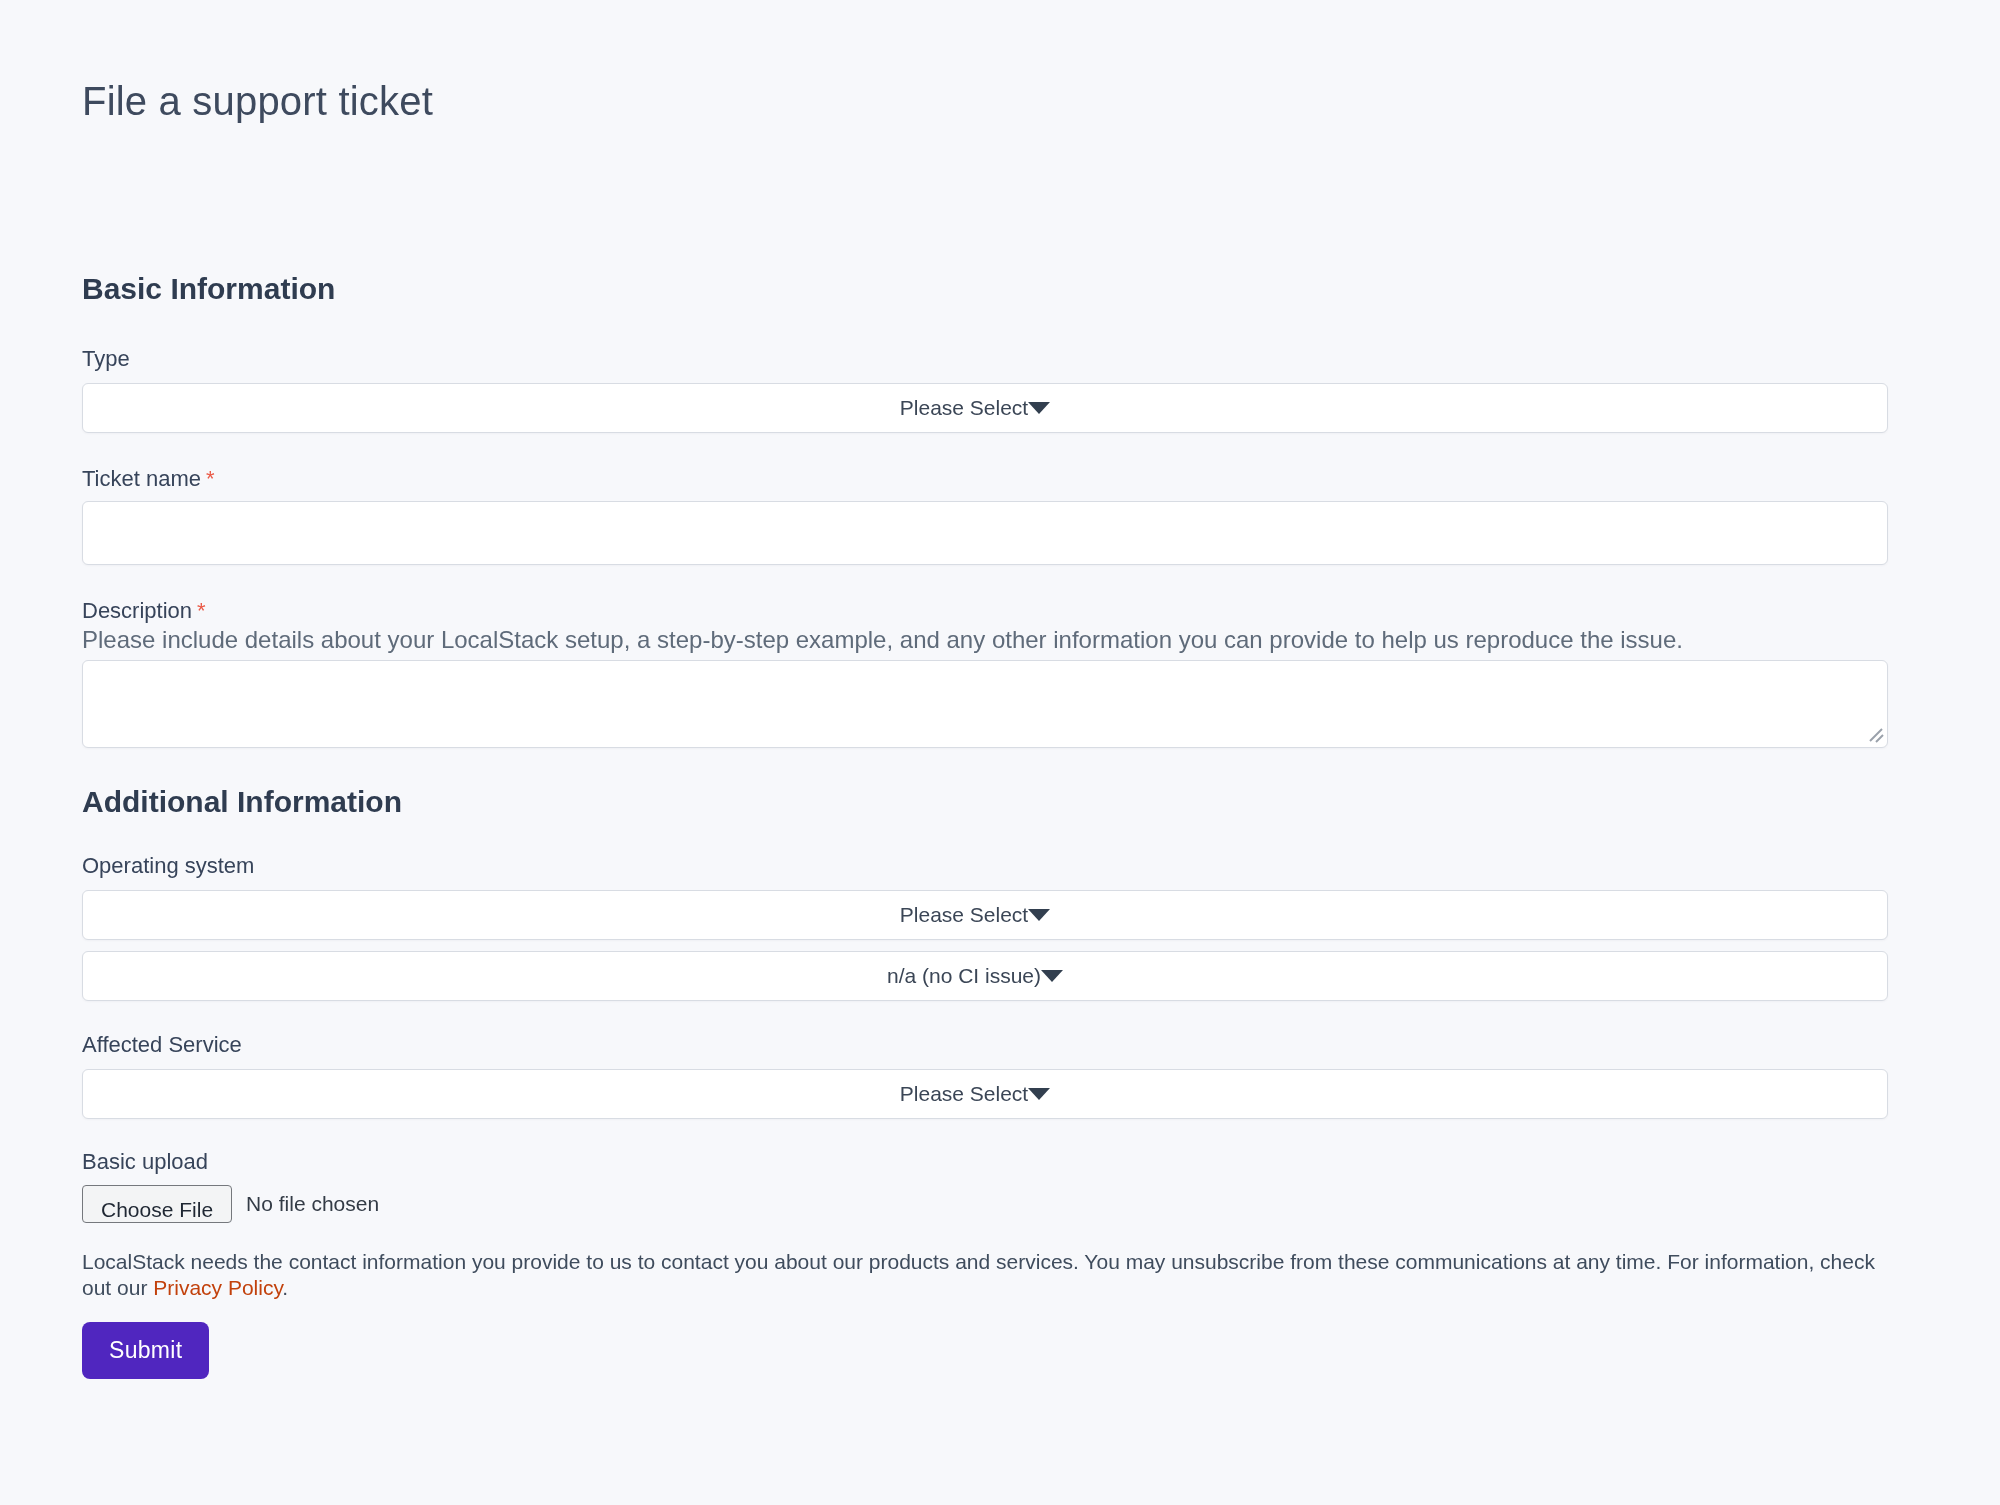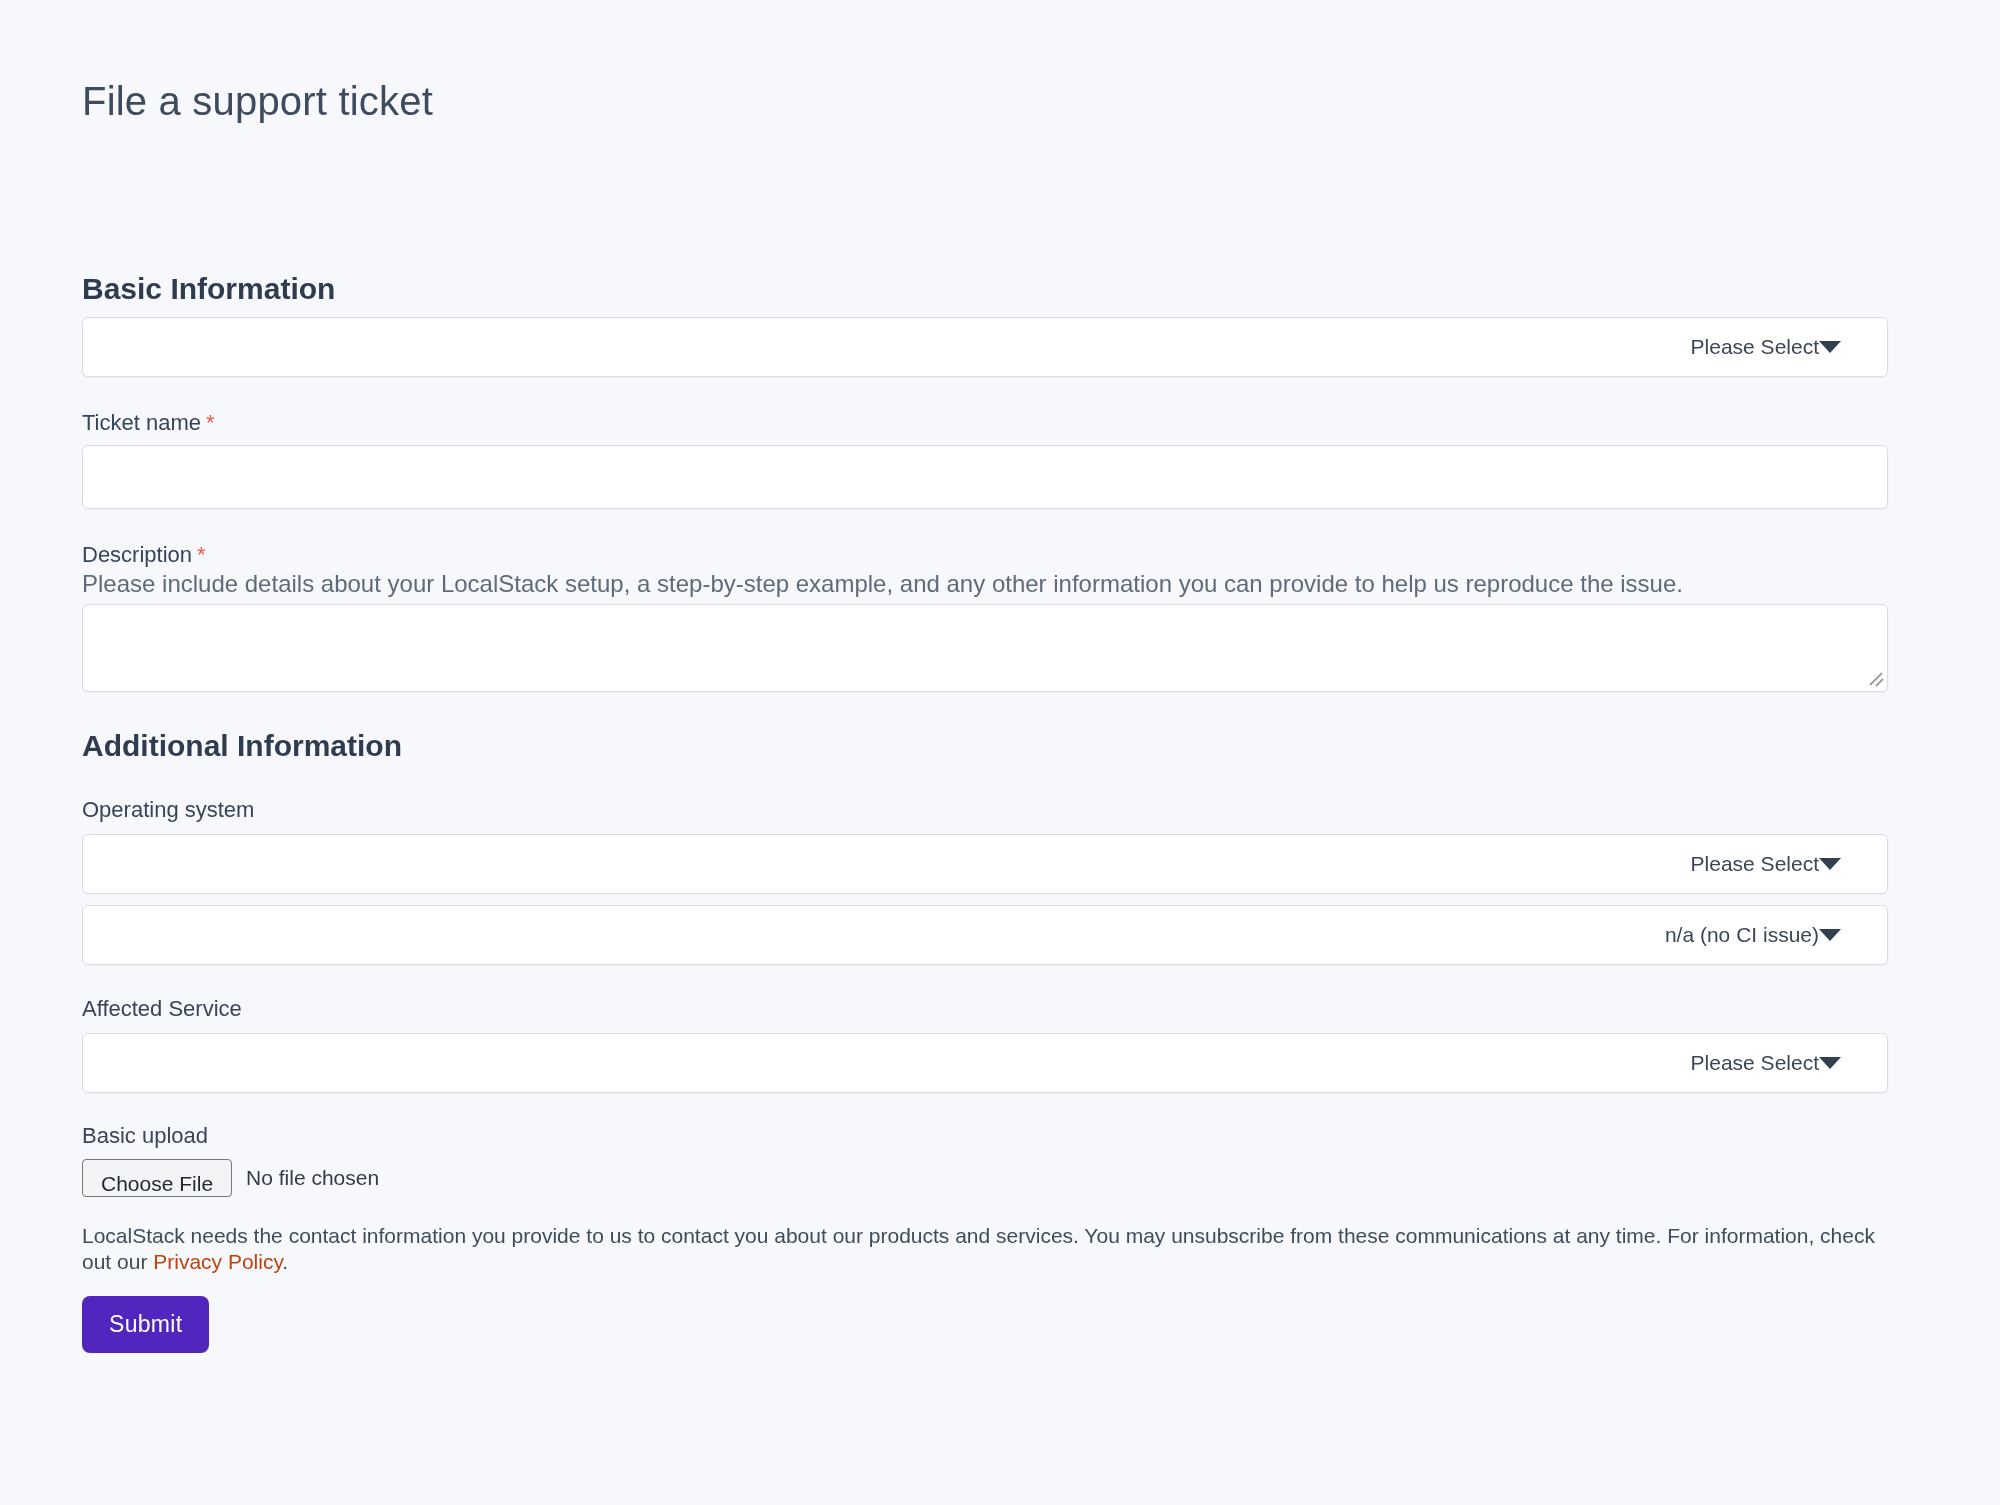--- a/index.html
+++ b/index.html
@@ -54,25 +54,25 @@
   .mt-31 { margin-top: 31px; }
   .mt-30 { margin-top: 30px; }
   .select-box, .text-input, .textarea-box {
     width: 1806px;
     background: #ffffff;
     border: 1px solid #d8dce3;
     border-radius: 6px;
     box-shadow: 0 1px 2px rgba(40,50,70,0.04);
   }
   .select-box {
-    height: 60px;
+    height: 50px;
     margin-top: 11px;
     display: flex;
     align-items: center;
-    justify-content: flex-end;
+    justify-content: center;
     padding: 0 46px 0 26px;
     cursor: pointer;
   }
   .select-value {
     font-size: 21px;
     color: #3b4656;
   }
   .chevron-down {
     width: 0; height: 0;
     border-left: 11px solid transparent;
@@ -159,20 +159,23 @@
 </head>
 <body>
 
 <div class="page">
 
   <h1 class="page-title">File a support ticket</h1>
 
   <h2 class="section-heading heading-basic">Basic Information</h2>
 
   
+  <div class="field-label mt-40">
+    <span>Type</span>
+  </div>
   <div class="select-box">
     <span class="select-value">Please Select</span>
     <span class="chevron-down"></span>
   </div>
 
   
   <div class="field-label mt-33">
     <span>Ticket name</span><span class="required-mark">*</span>
   </div>
   <input class="text-input" type="text" value="" style="">

